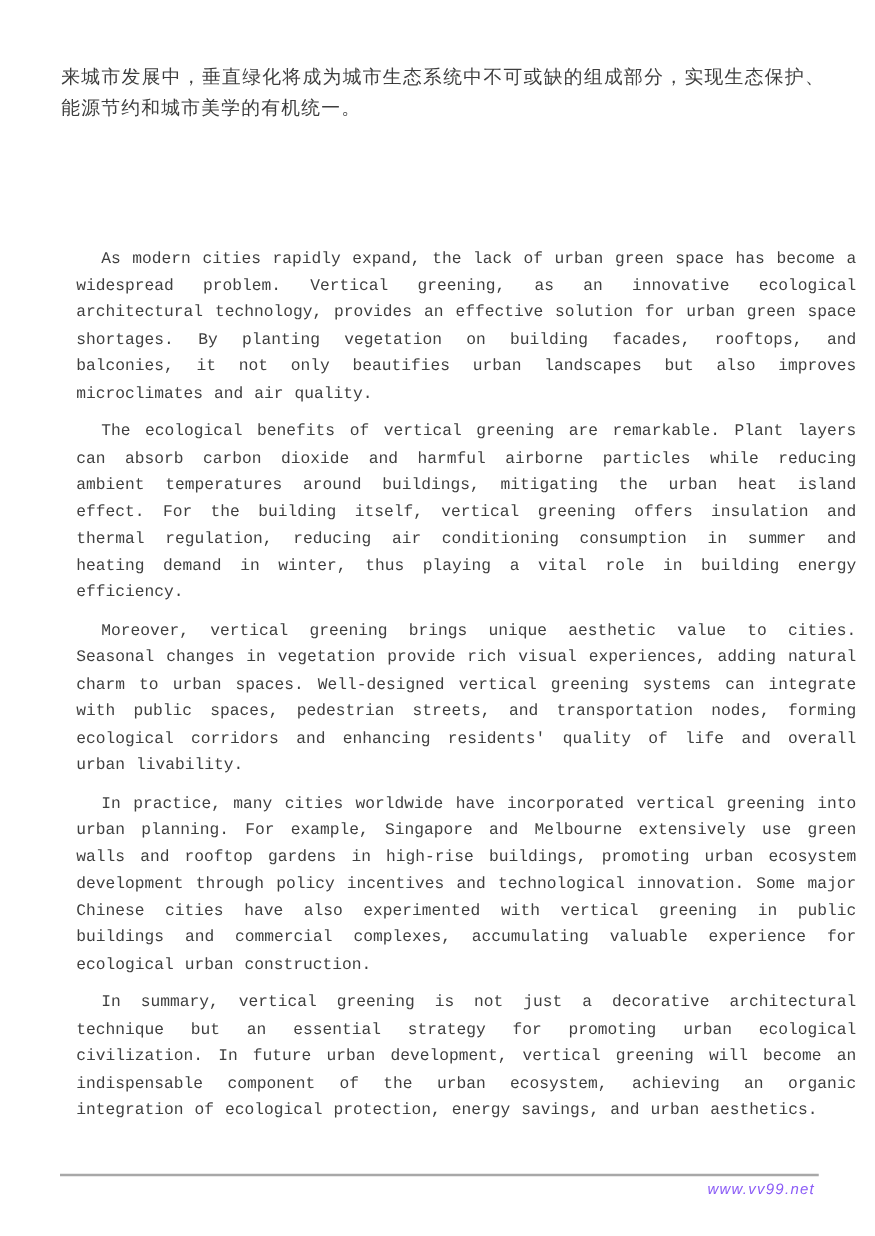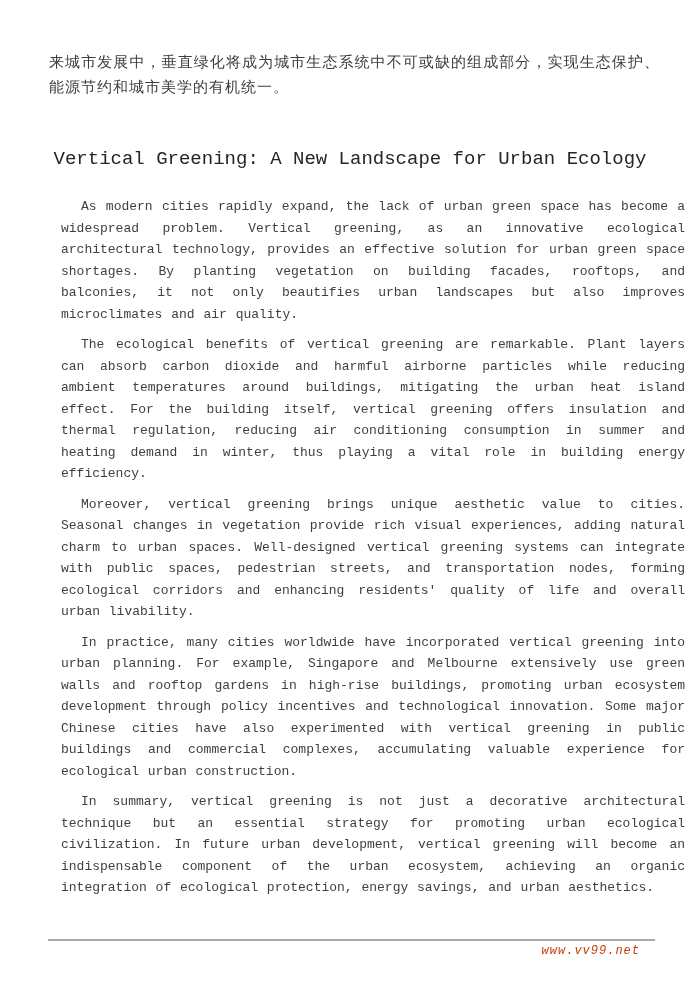--- a/index.html
+++ b/index.html
@@ -80,36 +80,35 @@
     position: absolute;
     left: 48px;
     top: 939px;
     width: 607px;
     height: 2px;
     background: #a8a8a8;
   }
   .footer-site {
     position: absolute;
     top: 944px;
-    right: 60px;
-    font-family: Liberation Mono, monospace;
+    right: 48px;
+    font-family: Liberation Sans, sans-serif;
     font-style: italic;
     font-size: 12px;
     letter-spacing: 1px;
-    color: #c2410c;
+    color: #8b5cf6;
   }
 </style>
 </head>
 <body>
 
 <div class="page">
 
   <p class="intro-cn">来城市发展中，垂直绿化将成为城市生态系统中不可或缺的组成部分，实现生态保护、能源节约和城市美学的有机统一。</p>
 
-  <h1 class="title">Vertical Greening: A New Landscape for Urban Ecology</h1>
 
   <div class="body-text">
     <p class="para">As modern cities rapidly expand, the lack of urban green space has become a widespread problem. Vertical greening, as an innovative ecological architectural technology, provides an effective solution for urban green space shortages. By planting vegetation on building facades, rooftops, and balconies, it not only beautifies urban landscapes but also improves microclimates and air quality.</p>
     <p class="para">The ecological benefits of vertical greening are remarkable. Plant layers can absorb carbon dioxide and harmful airborne particles while reducing ambient temperatures around buildings, mitigating the urban heat island effect. For the building itself, vertical greening offers insulation and thermal regulation, reducing air conditioning consumption in summer and heating demand in winter, thus playing a vital role in building energy efficiency.</p>
     <p class="para">Moreover, vertical greening brings unique aesthetic value to cities. Seasonal changes in vegetation provide rich visual experiences, adding natural charm to urban spaces. Well-designed vertical greening systems can integrate with public spaces, pedestrian streets, and transportation nodes, forming ecological corridors and enhancing residents' quality of life and overall urban livability.</p>
     <p class="para">In practice, many cities worldwide have incorporated vertical greening into urban planning. For example, Singapore and Melbourne extensively use green walls and rooftop gardens in high-rise buildings, promoting urban ecosystem development through policy incentives and technological innovation. Some major Chinese cities have also experimented with vertical greening in public buildings and commercial complexes, accumulating valuable experience for ecological urban construction.</p>
     <p class="para">In summary, vertical greening is not just a decorative architectural technique but an essential strategy for promoting urban ecological civilization. In future urban development, vertical greening will become an indispensable component of the urban ecosystem, achieving an organic integration of ecological protection, energy savings, and urban aesthetics.</p>
   </div>
 
 

